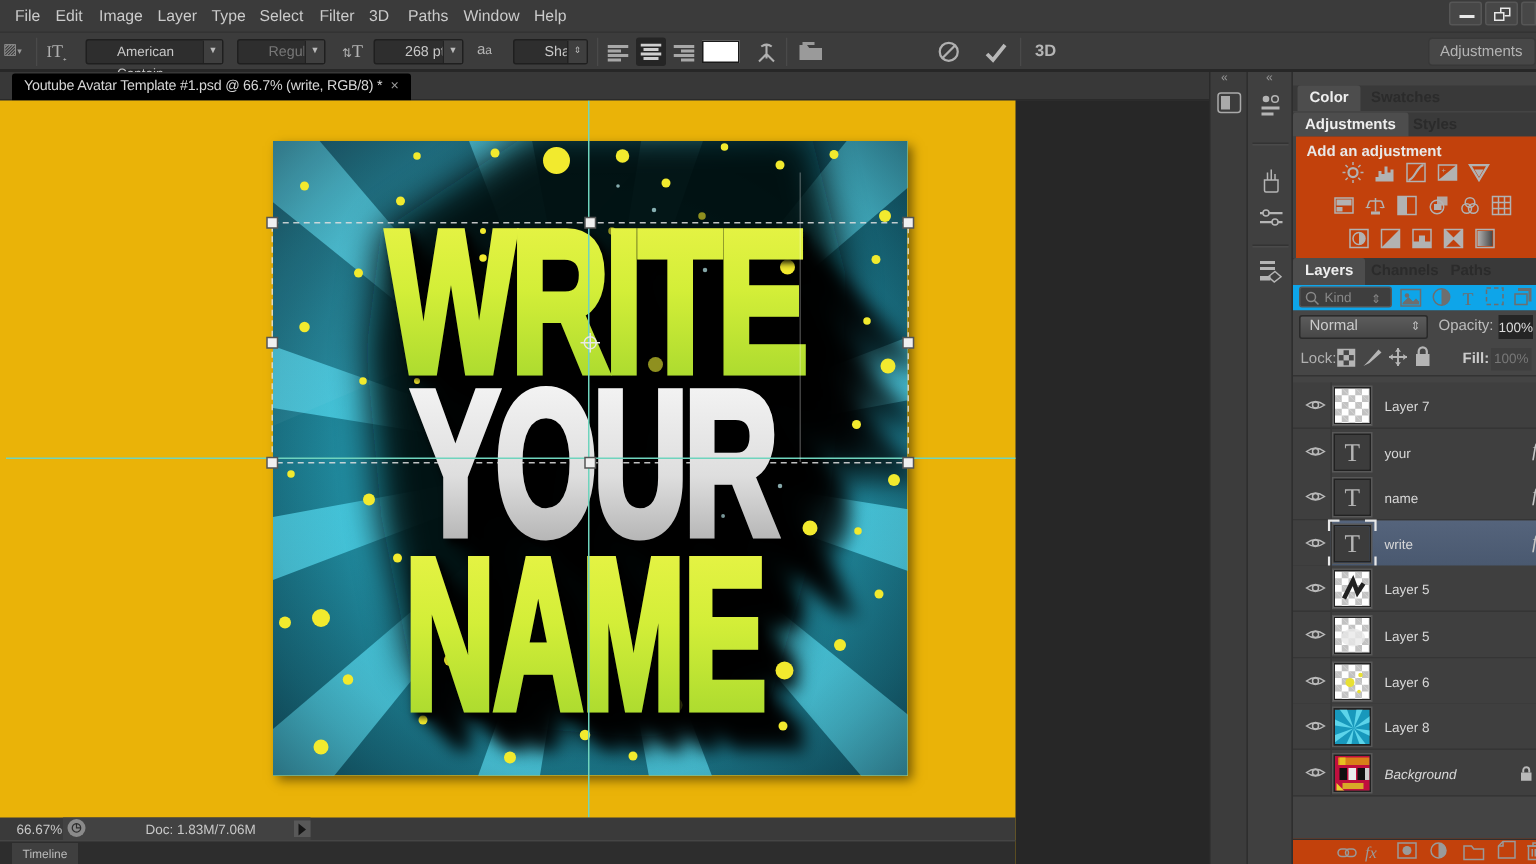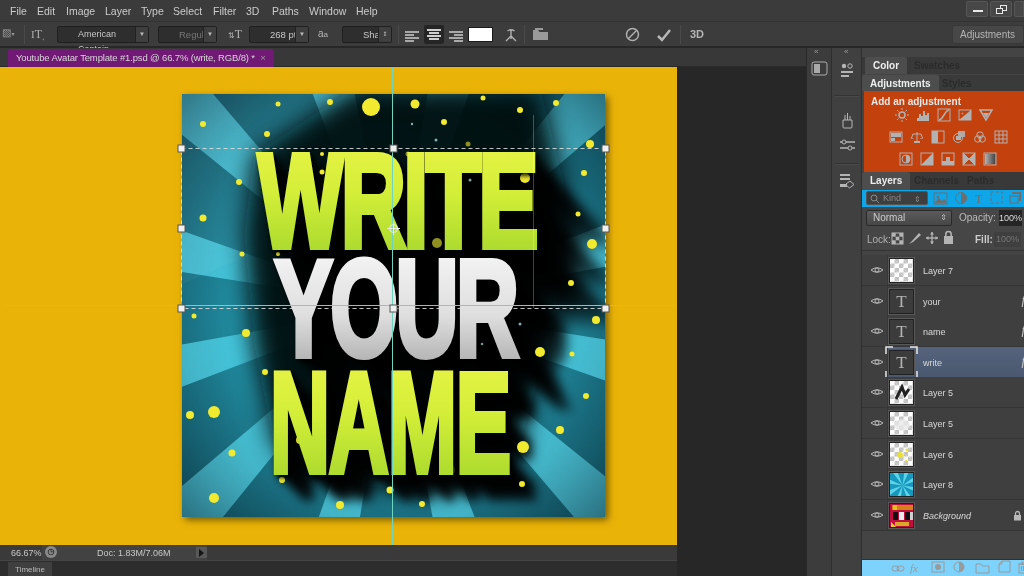--- a/index.html
+++ b/index.html
@@ -6,21 +6,21 @@
 .abs{position:absolute}
 #menubar{position:absolute;left:0;top:0;width:1024px;height:22px;background:#3b3b3b;color:#cbcbcb;font-size:10.5px;border-bottom:1px solid #333}
 #menubar span{position:absolute;top:5px}
 #opts{position:absolute;left:0;top:22px;width:1024px;height:26px;background:#3c3c3c;border-bottom:2px solid #272727}
 .fld{position:absolute;top:4px;height:17px;background:#2e2e2e;border:1px solid #1f1f1f;border-radius:2px;color:#c8c8c8;font-size:9.5px;line-height:15px;padding-left:20px}
 .fld .dd{position:absolute;right:0;top:0;width:13px;height:15px;background:#3f3f3f;border-left:1px solid #222;color:#bbb;font-size:6px;text-align:center;line-height:15px}
 .sep{position:absolute;top:3px;height:19px;width:1px;background:#2c2c2c;border-right:1px solid #4a4a4a}
 .oicon{position:absolute;color:#b5b5b5}
 #main{position:absolute;left:0;top:48px;width:1024px;height:528px;background:#272727}
 #tabbar{position:absolute;left:0;top:0;width:806px;height:19px;background:#383838;border-bottom:1px solid #2a2a2a}
-#doctab{position:absolute;left:8px;top:1px;width:266px;height:18px;background:#701a75;color:#d6d6d6;font-size:9.5px;line-height:18px;padding-left:8px;border-radius:2px 2px 0 0;white-space:nowrap;letter-spacing:-0.15px}
+#doctab{position:absolute;left:8px;top:1px;width:266px;height:18px;background:#000000;color:#d6d6d6;font-size:9.5px;line-height:18px;padding-left:8px;border-radius:2px 2px 0 0;white-space:nowrap;letter-spacing:-0.15px}
 #canvas{position:absolute;left:0;top:19px;width:677px;height:509px;background:#eab308;overflow:hidden}
 #statusbar{position:absolute;left:0;top:478px;width:806px;height:15px;background:#3a3a3a;color:#c8c8c8;font-size:9px}
 #timeline{position:absolute;left:0;top:493px;width:806px;height:16px;background:#2d2d2d;border-top:1px solid #454545}
 #tltab{position:absolute;left:8px;top:1px;width:44px;height:15px;background:#3f3f3f;color:#bbb;font-size:8px;line-height:15px;text-align:center}
 #dock1{position:absolute;left:806px;top:0;width:25px;height:528px;background:#3c3c3c;border-left:1px solid #2a2a2a}
 #dock2{position:absolute;left:831px;top:0;width:30px;height:528px;background:#404040;border-left:1px solid #2e2e2e}
 #panel{position:absolute;left:861px;top:0;width:163px;height:528px;background:#444;border-left:1px solid #2e2e2e}
 .ptab{position:absolute;top:0;height:100%;font-size:10px;padding:0 8px;line-height:17px}
 .ptab.on{background:#4d4d4d;color:#eee;font-weight:bold;border-radius:2px 2px 0 0}
 .ptab.off{color:#2b2b2b;font-weight:bold}
@@ -659,21 +659,21 @@
       <rect x="5" y="18" width="14" height="4" fill="#d8a828"></rect>
               <path d="M1 18 L7 24 L1 24 Z" fill="#e8d030"></path>
             </svg></div>
           <div class="lname" style="font-style:italic;">Background</div>
           <svg style="position:absolute;right:3px;top:10px" width="9" height="11">
             <rect x="1" y="5" width="7" height="5.5" fill="#b9b9b9"></rect>
             <path d="M2.5 5 V3.5 a2 2 0 0 1 4 0 V5" fill="none" stroke="#b9b9b9" stroke-width="1.3"></path>
           </svg>
         </div>
       </div>
-    <div class="abs" style="left:0;top:511px;width:163px;height:17px;background:#7dd3fc;border-top:1px solid #303030"><svg width="163" height="17">
+    <div class="abs" style="left:0;top:511px;width:163px;height:17px;background:#c2410c;border-top:1px solid #303030"><svg width="163" height="17">
           <g transform="translate(30,3)">
             <rect x="0" y="3" width="7" height="5" rx="2.5" fill="none" stroke="#9a9a9a"></rect>
             <rect x="5" y="3" width="7" height="5" rx="2.5" fill="none" stroke="#9a9a9a"></rect>
           </g>
           <text x="48" y="12" font-size="11" font-style="italic" fill="#9a9a9a" font-family="Liberation Serif">fx</text>
           <g transform="translate(70,2)">
             <rect x="0" y="0" width="12" height="10" fill="none" stroke="#9a9a9a"></rect>
             <circle cx="6" cy="5" r="3" fill="#9a9a9a"></circle>
           </g>
           <g transform="translate(91,2)">

